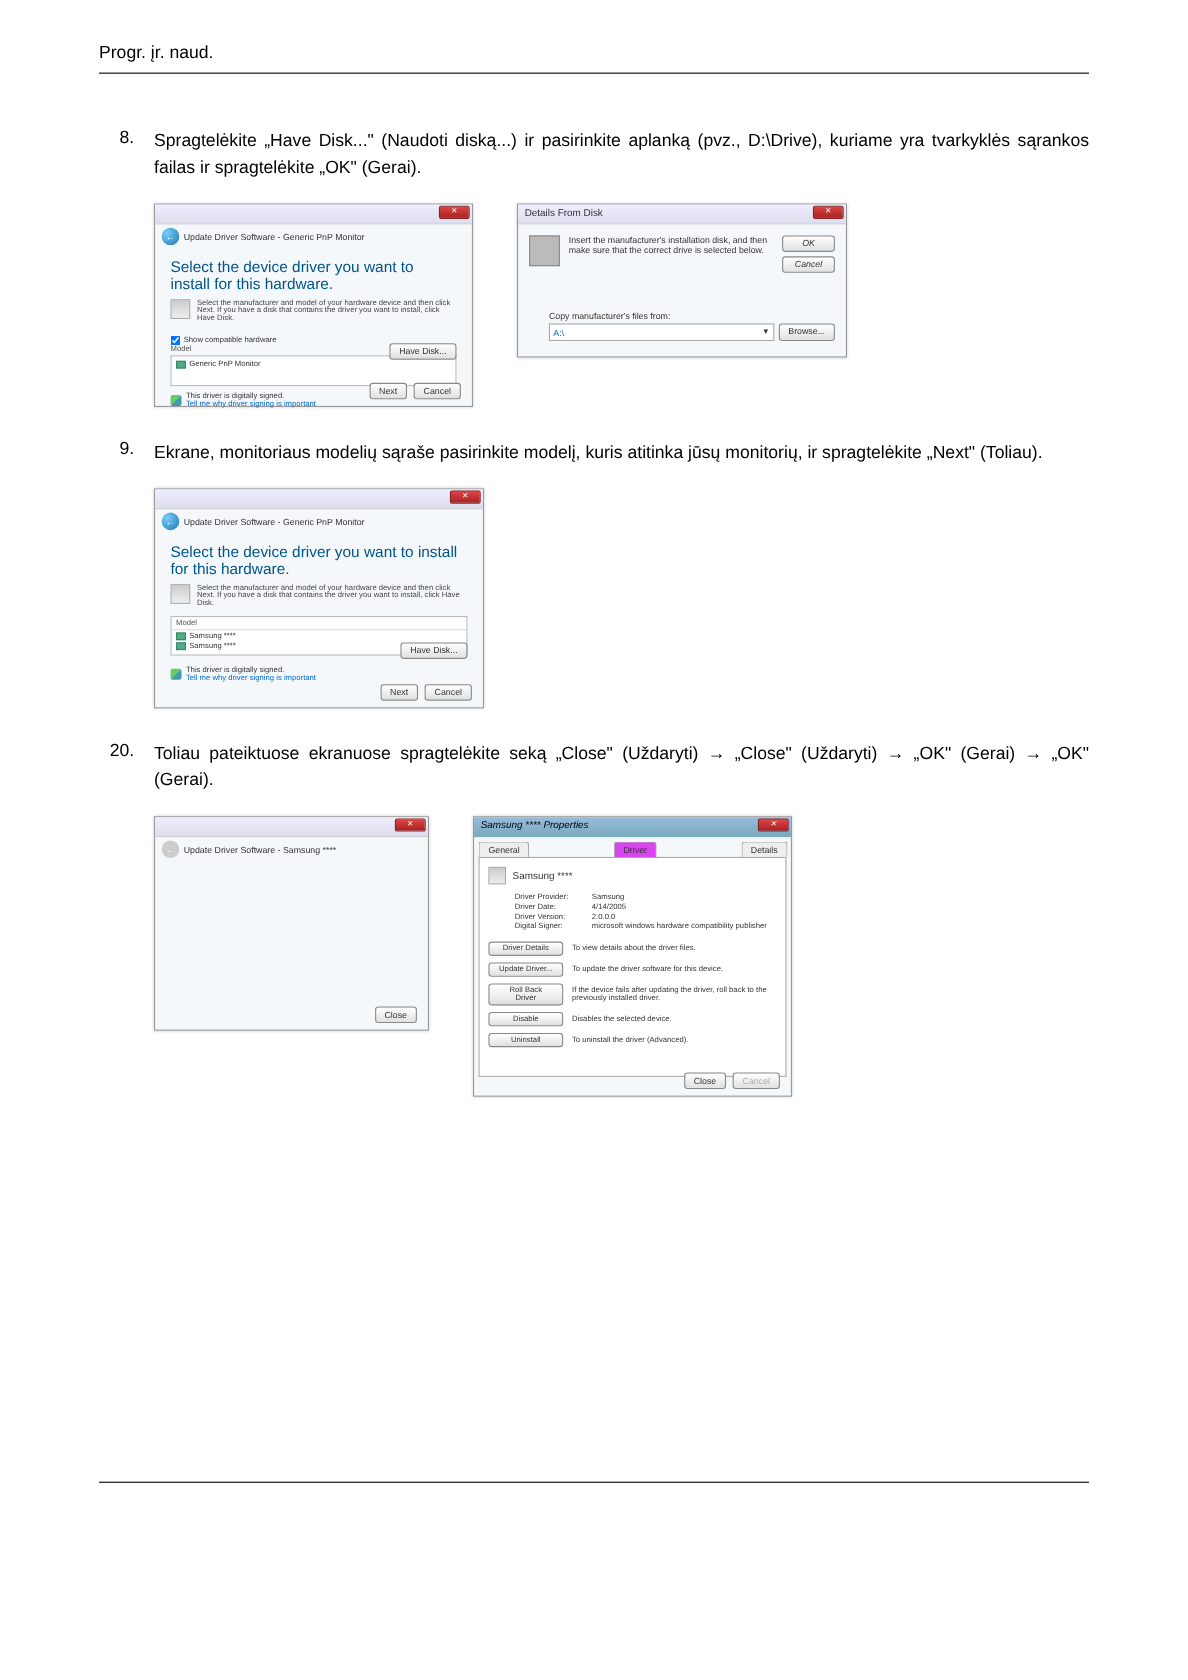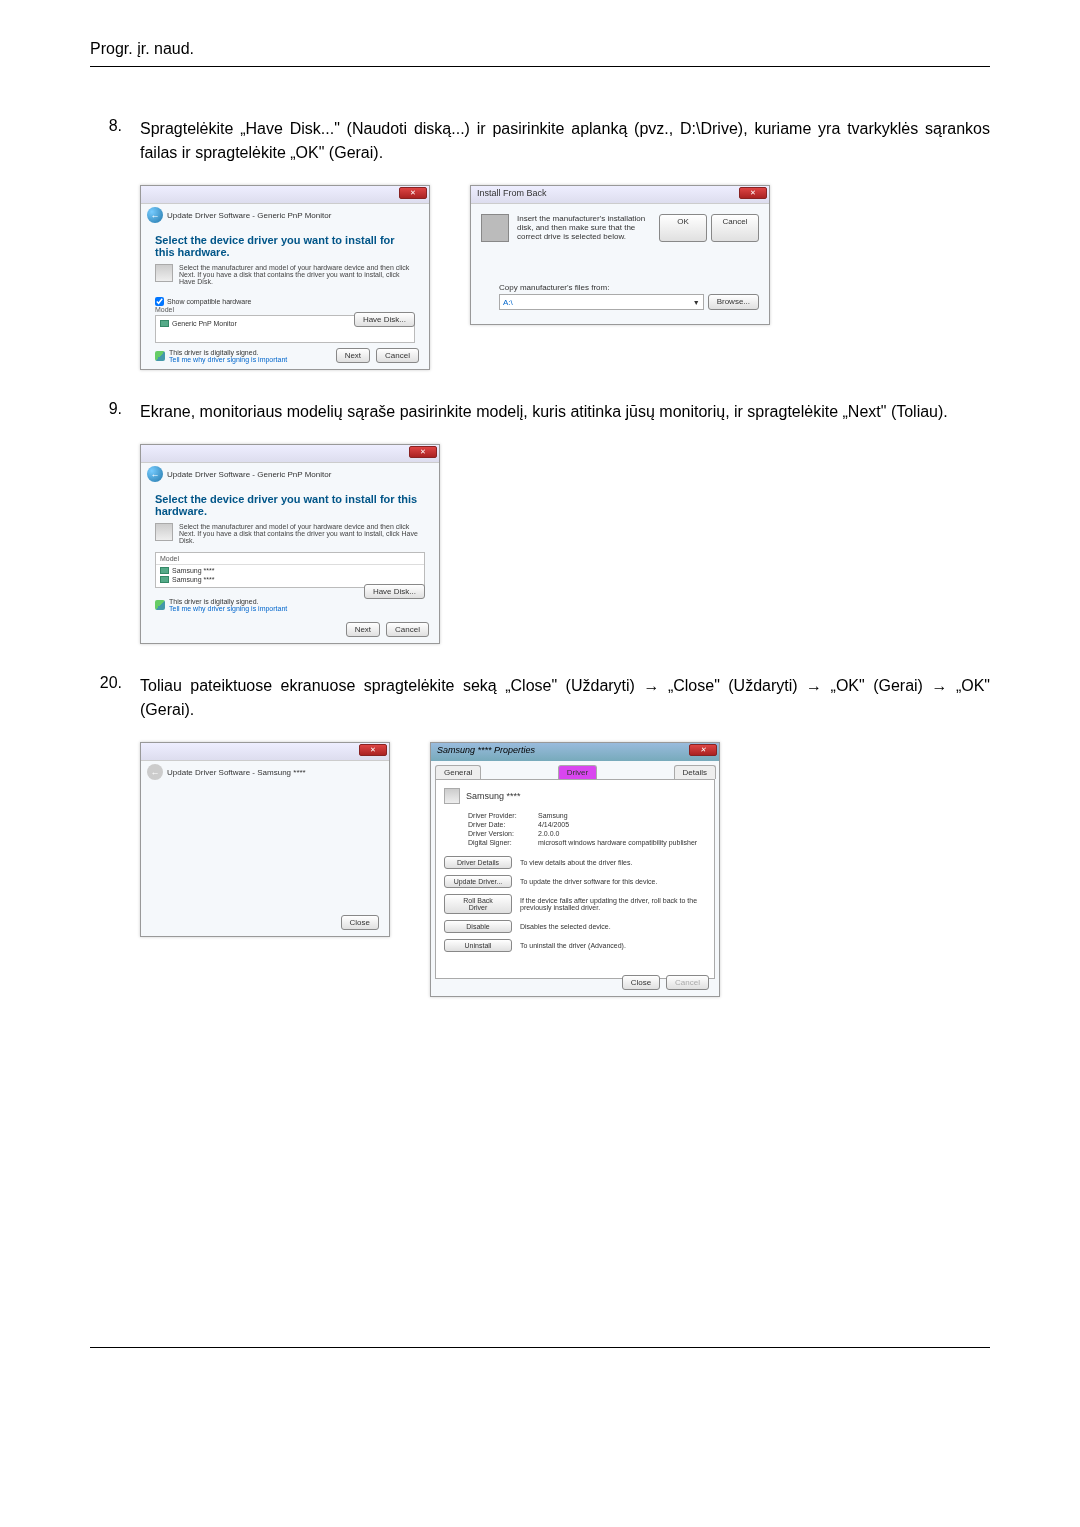--- a/index.html
+++ b/index.html
@@ -112,23 +112,22 @@
     .nav-title {
       font-size: 8px;
       color: #333;
     }
     .dialog-body {
       padding: 8px 14px;
     }
     .blue-heading {
       color: #0a5;
       color: #058;
-      font-size: 11px;
+      font-size: 14px;
       margin-bottom: 6px;
-      font-weight: bold;
     }
     .body-row {
       display: flex;
       gap: 6px;
       font-size: 7px;
       color: #444;
     }
     .disk-icon {
       width: 18px;
       height: 18px;
@@ -234,22 +233,23 @@
       background: #bbb;
       border: 1px solid #888;
       flex-shrink: 0;
     }
     .dialog-b-text {
       font-size: 8px;
       flex: 1;
     }
     .dialog-b-right {
       display: flex;
-      flex-direction: row;
+      flex-direction: column;
       gap: 4px;
+      font-style: italic;
     }
     .copy-section {
       position: absolute;
       bottom: 14px;
       left: 28px;
       right: 10px;
     }
     .copy-label {
       font-size: 8px;
       margin-bottom: 2px;
@@ -434,21 +434,21 @@
       <span class="btn">Have Disk...</span>
     </div>
     <div class="dialog-footer">
       <span class="btn">Next</span>
       <span class="btn">Cancel</span>
     </div>
   </div>
 
   <div class="dialog dialog-b">
     <div class="dialog-b-title">
-      <span>Install From Back</span>
+      <span>Details From Disk</span>
       <div class="close-btn">✕</div>
     </div>
     <div class="dialog-b-body">
       <div class="floppy-icon"></div>
       <div class="dialog-b-text">Insert the manufacturer's installation disk, and then make sure that the correct drive is selected below.</div>
       <div class="dialog-b-right">
         <span class="btn" style="width:48px;text-align:center;">OK</span>
         <span class="btn" style="width:48px;text-align:center;">Cancel</span>
       </div>
     </div>

